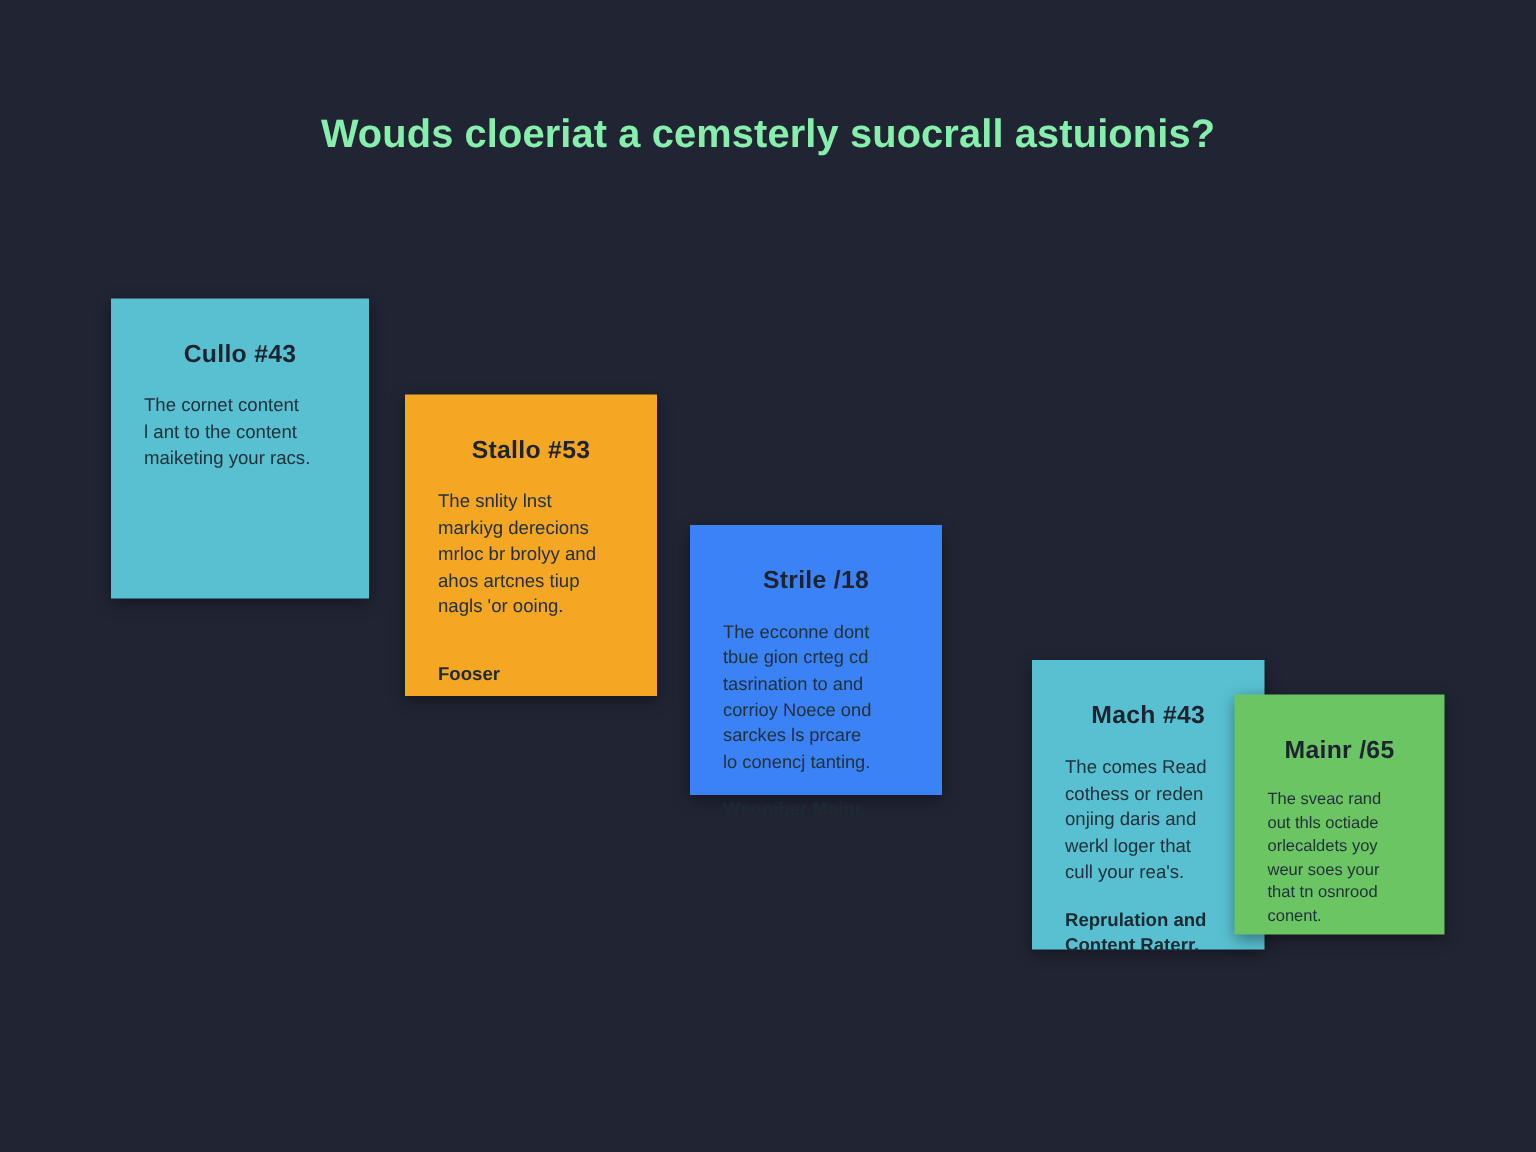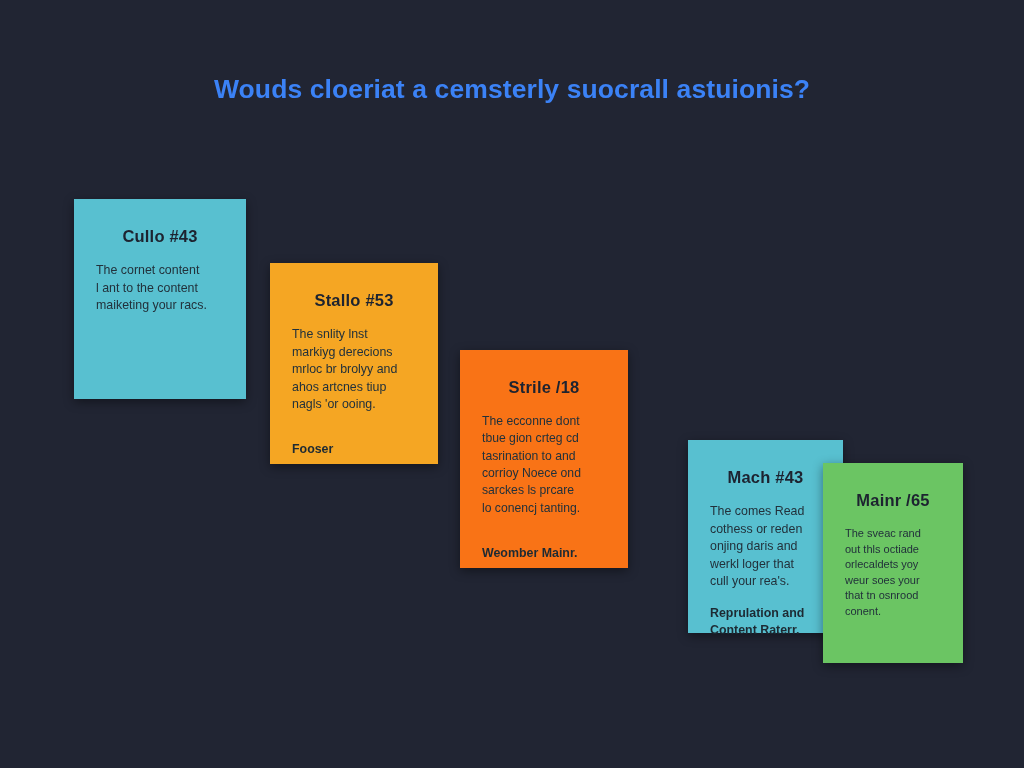--- a/index.html
+++ b/index.html
@@ -22,21 +22,21 @@
     background: #212533;
   }
 
   
   #slide-title {
     position: absolute;
     left: 0;
     top: 74px;
     width: 1024px;
     text-align: center;
-    color: #3b82f6;
+    color: #86efac;
     font-size: 26.5px;
     font-weight: 700;
     letter-spacing: 0.1px;
     white-space: nowrap;
   }
 
   
   .card {
     position: absolute;
     padding: 28px 22px 6px 22px;
@@ -72,23 +72,23 @@
     white-space: pre-line;
     margin-top: auto;
     padding-top: 14px;
   }
 
   .card-footer:empty { display: none; }
 
   
   #card-1 { left: 74px;  top: 199px; width: 172px; height: 200px; background: #58c0d0; }
   #card-2 { left: 270px; top: 263px; width: 168px; height: 201px; background: #f5a623; }
-  #card-3 { left: 460px; top: 350px; width: 168px; height: 218px; background: #f97316; justify-content: space-between; }
+  #card-3 { left: 460px; top: 350px; width: 168px; height: 180px; background: #3b82f6; justify-content: space-between; }
   #card-4 { left: 648px; top: 440px; width: 155px; height: 193px; background: #58c0d0; margin-left: 40px; }
-  #card-5 { left: 823px; top: 463px; width: 140px; height: 200px; background: #6bc563; }
+  #card-5 { left: 823px; top: 463px; width: 140px; height: 160px; background: #6bc563; }
 
   #card-3 .card-body { font-size: 12.2px; }
   #card-5 .card-body { font-size: 11px; }
 </style>
 </head>
 <body>
 
 <div id="slide">
 
   <div id="slide-title">Wouds cloeriat a cemsterly suocrall astuionis?</div>

